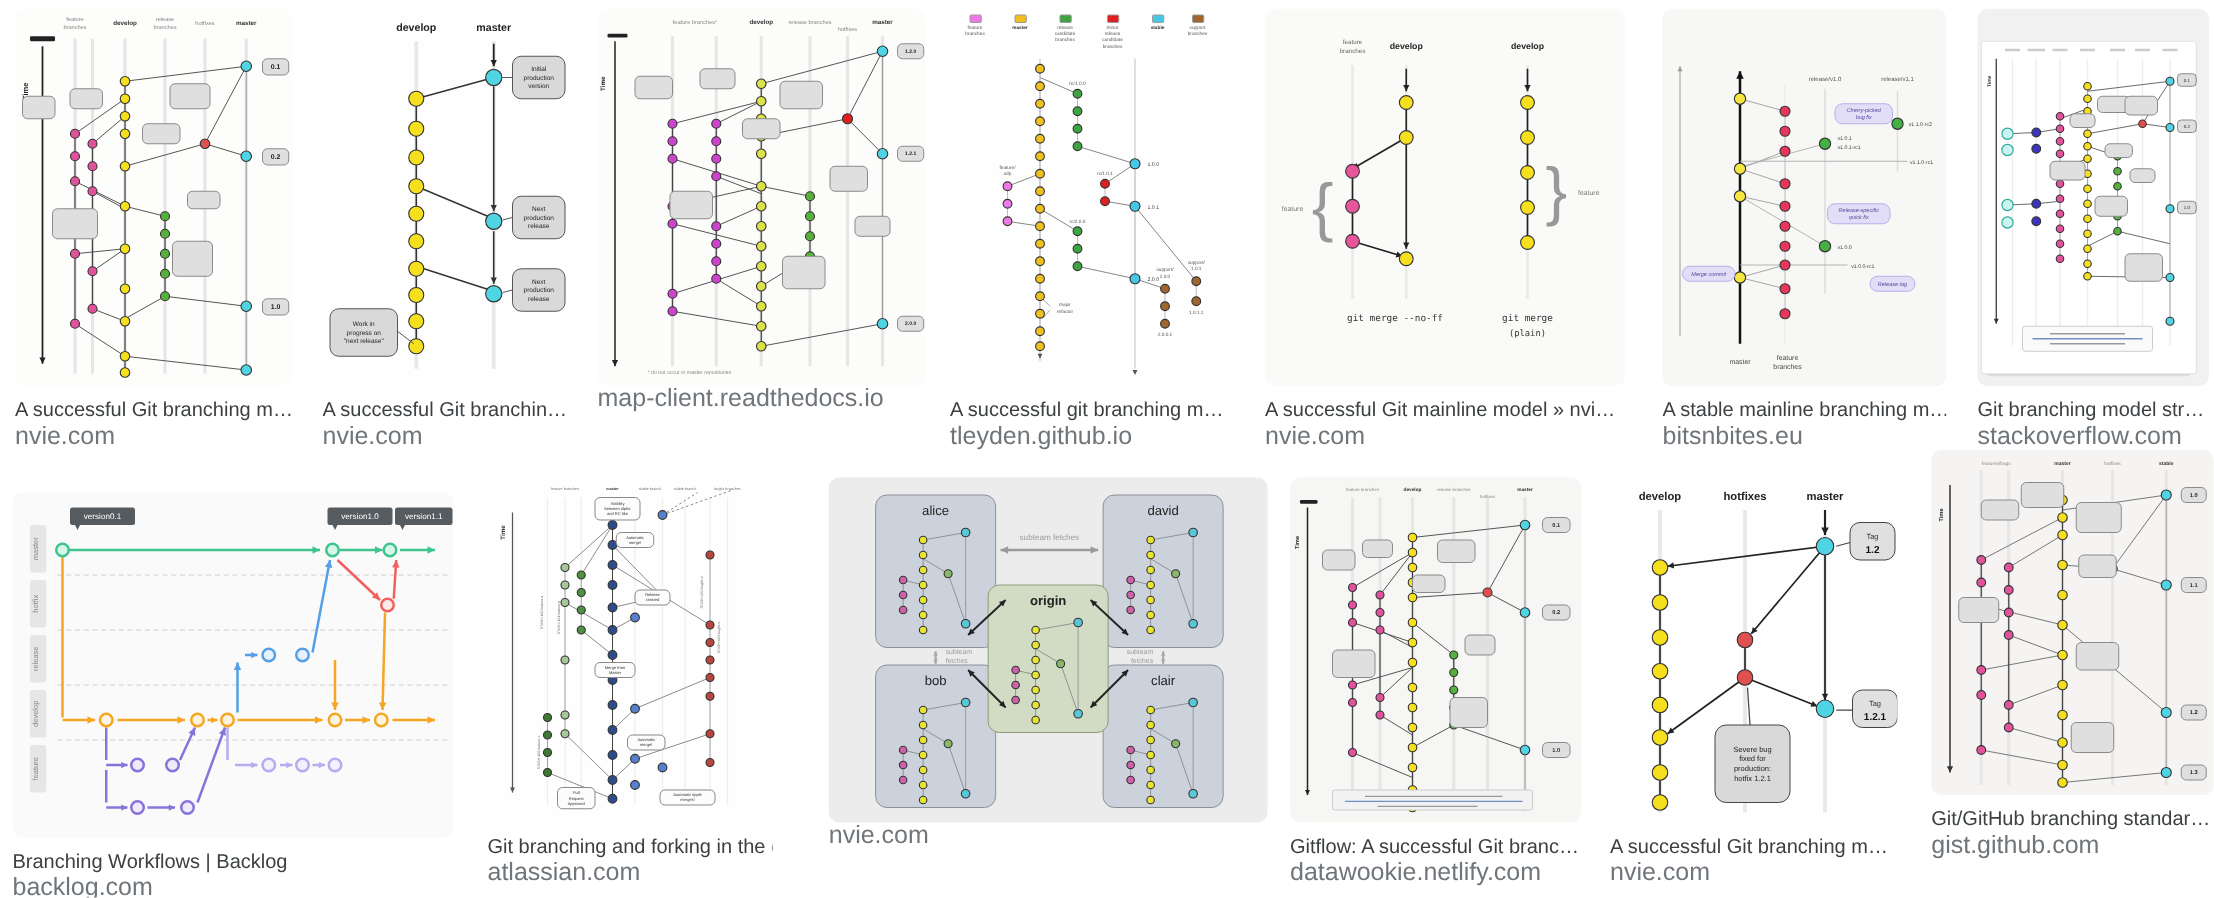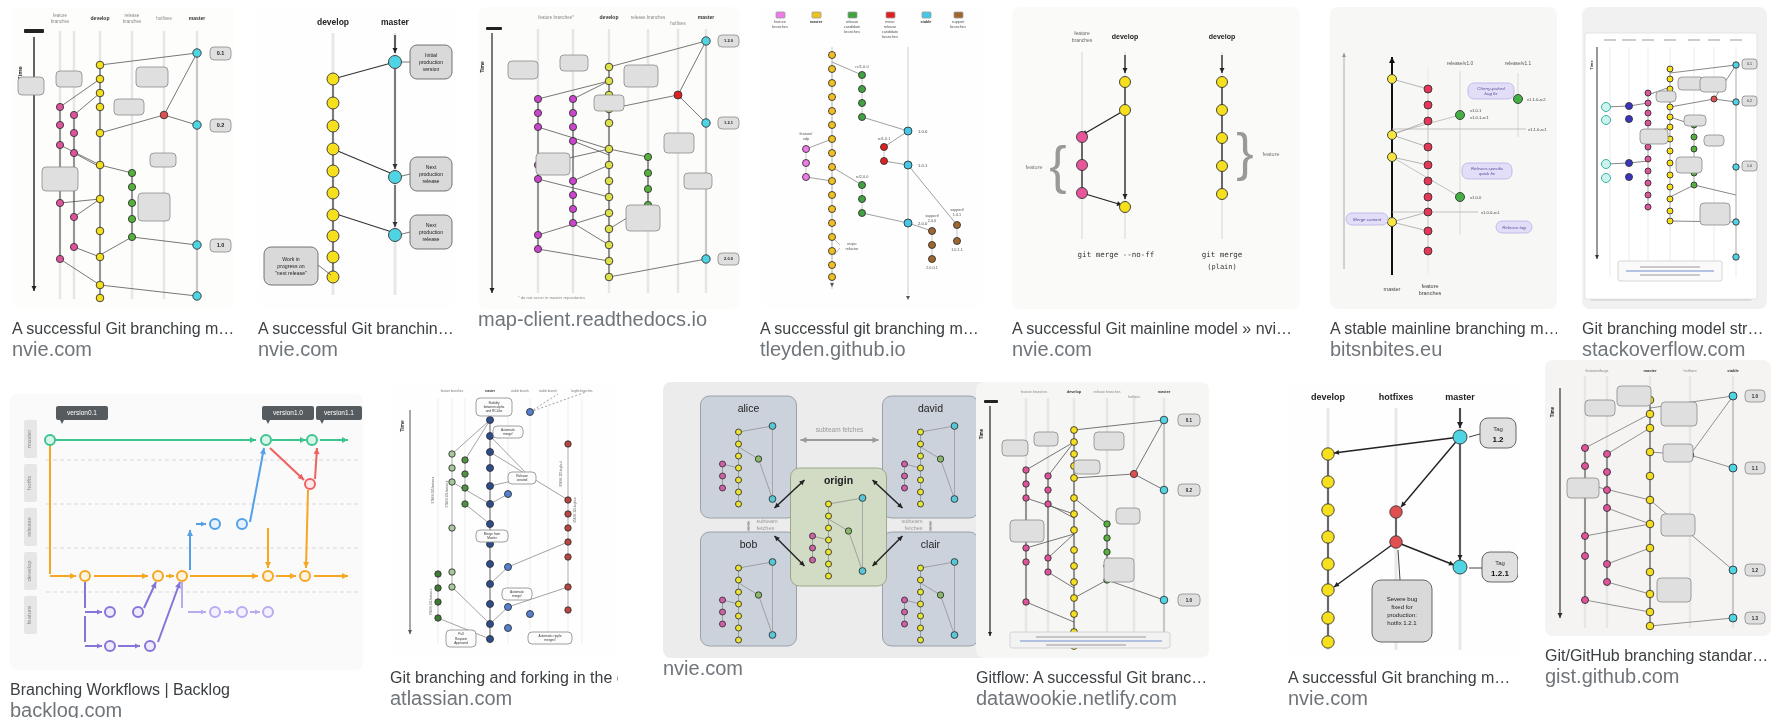--- a/index.html
+++ b/index.html
@@ -1115,21 +1115,21 @@
           <line x1="262" y1="139" x2="262" y2="149" stroke="#aaa" stroke-width="1.8"></line>
           <polygon points="262,149 263.75,145.5 260.25,145.5" fill="#aaa"></polygon>
           <polygon points="262,139 260.25,142.5 263.75,142.5" fill="#aaa"></polygon>
           <text x="254" y="141" font-size="5.5" fill="#999" text-anchor="end">subteam</text>
           <text x="254" y="148" font-size="5.5" fill="#999" text-anchor="end">fetches</text>
         </svg>
       </div>
     <div class="domain">nvie.com</div>
   </a>
 
-  <a class="tile" style="left:976px;top:382px;width:233px">
+  <a class="tile" style="left:1032px;top:382px;width:233px">
     <div class="thumb" style="height:276px;background:#f6f6f4">
         <svg viewBox="0 0 233 276">
           <line x1="50" x2="50" y1="16" y2="260" stroke="#e6e6e6" stroke-width="2.5"></line>
           <line x1="72" x2="72" y1="16" y2="260" stroke="#e6e6e6" stroke-width="2.5"></line>
           <line x1="98" x2="98" y1="16" y2="260" stroke="#e6e6e6" stroke-width="2.5"></line>
           <line x1="131" x2="131" y1="16" y2="260" stroke="#e6e6e6" stroke-width="2.5"></line>
           <line x1="158" x2="158" y1="16" y2="260" stroke="#e6e6e6" stroke-width="2.5"></line>
           <line x1="188" x2="188" y1="16" y2="260" stroke="#e6e6e6" stroke-width="2.5"></line>
           <text x="58" y="11" font-size="3.5" fill="#888" text-anchor="middle">feature branches</text>
           <text x="98" y="11" font-size="3.8" fill="#333" text-anchor="middle" font-weight="bold">develop</text>

